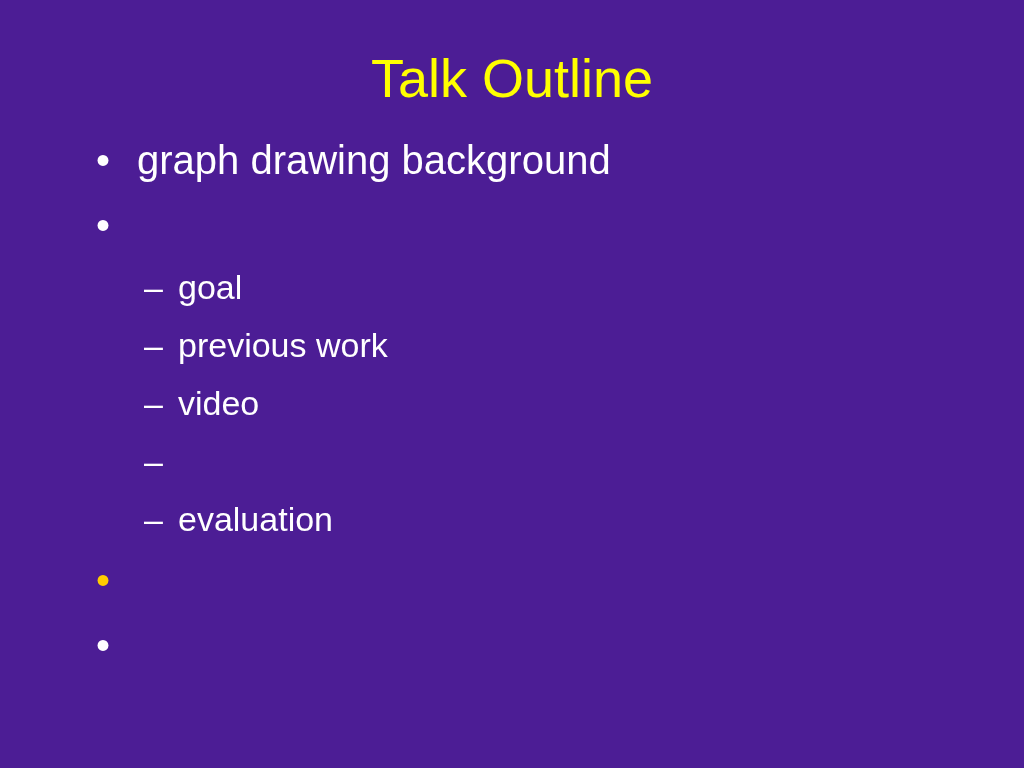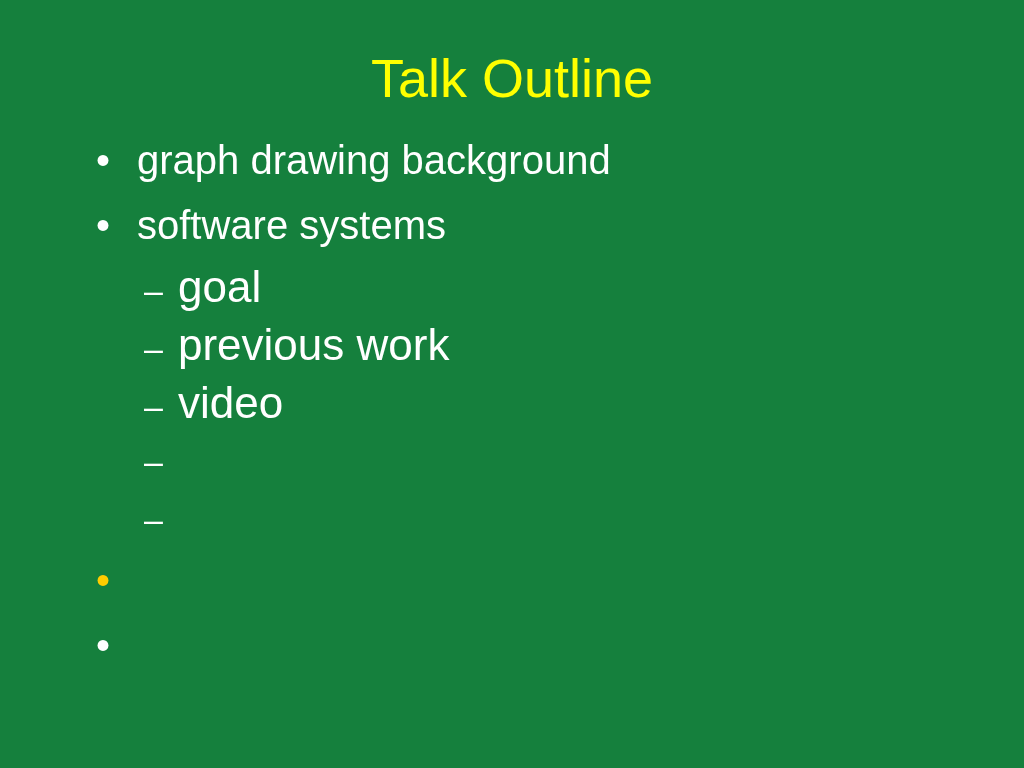--- a/index.html
+++ b/index.html
@@ -10,21 +10,21 @@
     width: 1024px;
     height: 768px;
     overflow: hidden;
     font-family: "Liberation Sans", sans-serif;
     background: #0000ff;
   }
   #slide {
     position: relative;
     width: 1024px;
     height: 768px;
-    background: #15803d;
+    background: #4c1d95;
     box-sizing: border-box;
   }
   #slide-title {
     position: absolute;
     left: 0;
     top: 46px;
     width: 1024px;
     text-align: center;
     color: #ffff00;
     font-size: 54px;
@@ -70,21 +70,21 @@
   .bullet-text {
     flex: 0 1 auto;
     display: inline-block;
   }
   .level-1 .bullet-text {
     font-size: 40px;
     line-height: 48px;
     text-align: right;
   }
   .level-2 .bullet-text {
-    font-size: 44px;
+    font-size: 34px;
     line-height: 42px;
     text-align: right;
   }
   .c-white { color: #ffffff; }
   .c-gold  { color: #ffcc00; }
 </style>
 </head>
 <body>
 
 <div id="slide">
@@ -93,21 +93,20 @@
 
   <div id="outline-body">
 
     <div class="bullet-row level-1">
       <span class="marker c-white">•</span>
       <span class="bullet-text c-white">graph drawing background</span>
     </div>
 
     <div class="bullet-row level-1">
       <span class="marker c-white">•</span>
-      <span class="bullet-text c-white">software systems</span>
     </div>
 
     <div class="bullet-row level-2">
       <span class="marker c-white">–</span>
       <span class="bullet-text c-white">goal</span>
     </div>
 
     <div class="bullet-row level-2">
       <span class="marker c-white">–</span>
       <span class="bullet-text c-white">previous work</span>
@@ -117,20 +116,21 @@
       <span class="marker c-white">–</span>
       <span class="bullet-text c-white">video</span>
     </div>
 
     <div class="bullet-row level-2">
       <span class="marker c-white">–</span>
     </div>
 
     <div class="bullet-row level-2">
       <span class="marker c-white">–</span>
+      <span class="bullet-text c-white">evaluation</span>
     </div>
 
     <div class="bullet-row level-1">
       <span class="marker c-gold">•</span>
     </div>
 
     <div class="bullet-row level-1">
       <span class="marker c-white">•</span>
     </div>
 

